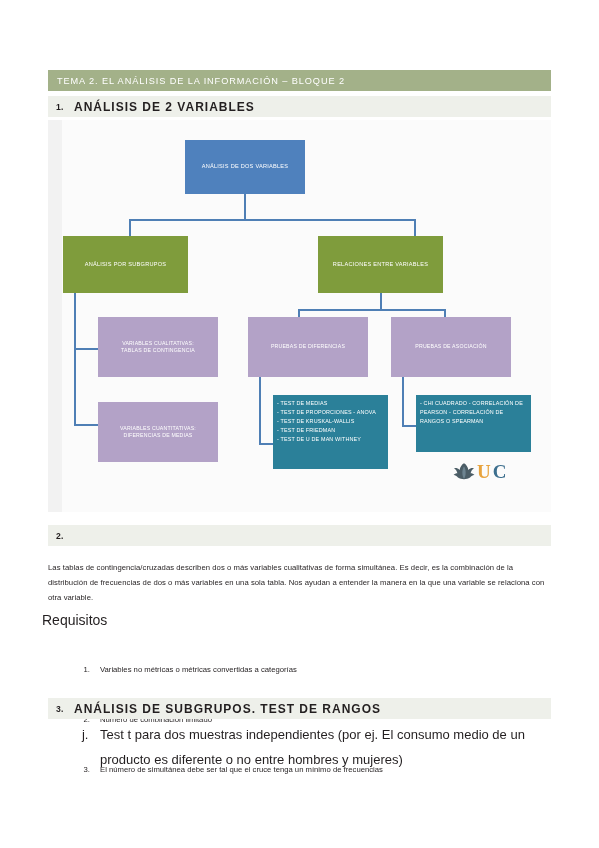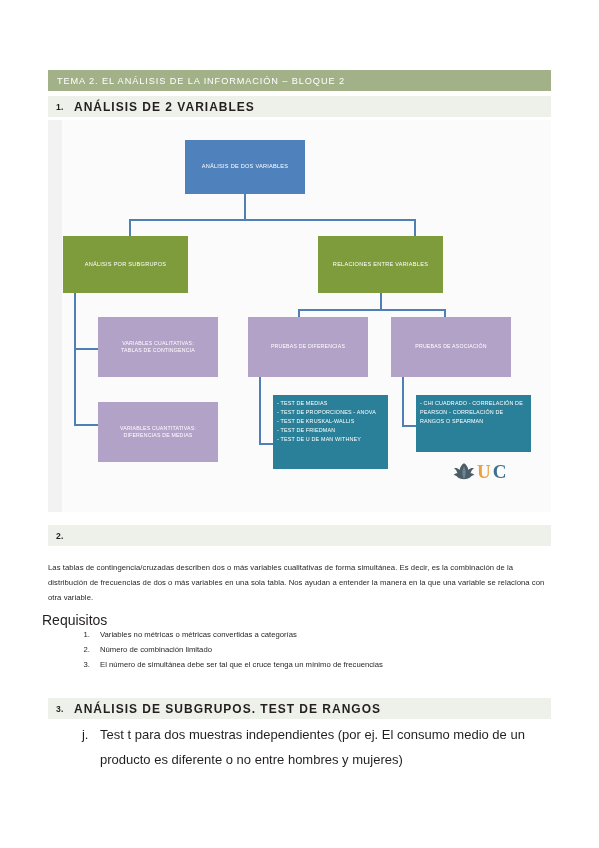--- a/index.html
+++ b/index.html
@@ -143,21 +143,21 @@
   #lbl-req { position: absolute; left: 42px; top: 612px; font-size: 14px; color: #231f20; }
 
   ol.reqs {
     position: absolute;
     left: 48px; top: 628px;
     margin: 0; padding: 0 0 0 44px;
     font-size: 7.7px;
     line-height: 1.92;
     color: #231f20;
   }
-  ol.reqs li { padding-left: 8px; }
+  ol.reqs li { padding-left: 8px; margin-top: 35px; }
 
   ol.alpha {
     position: absolute;
     left: 48px; top: 722px;
     width: 503px;
     margin: 0; padding: 0 0 0 44px;
     font-size: 13px;
     line-height: 1.95;
     color: #231f20;
     list-style-type: lower-alpha;

